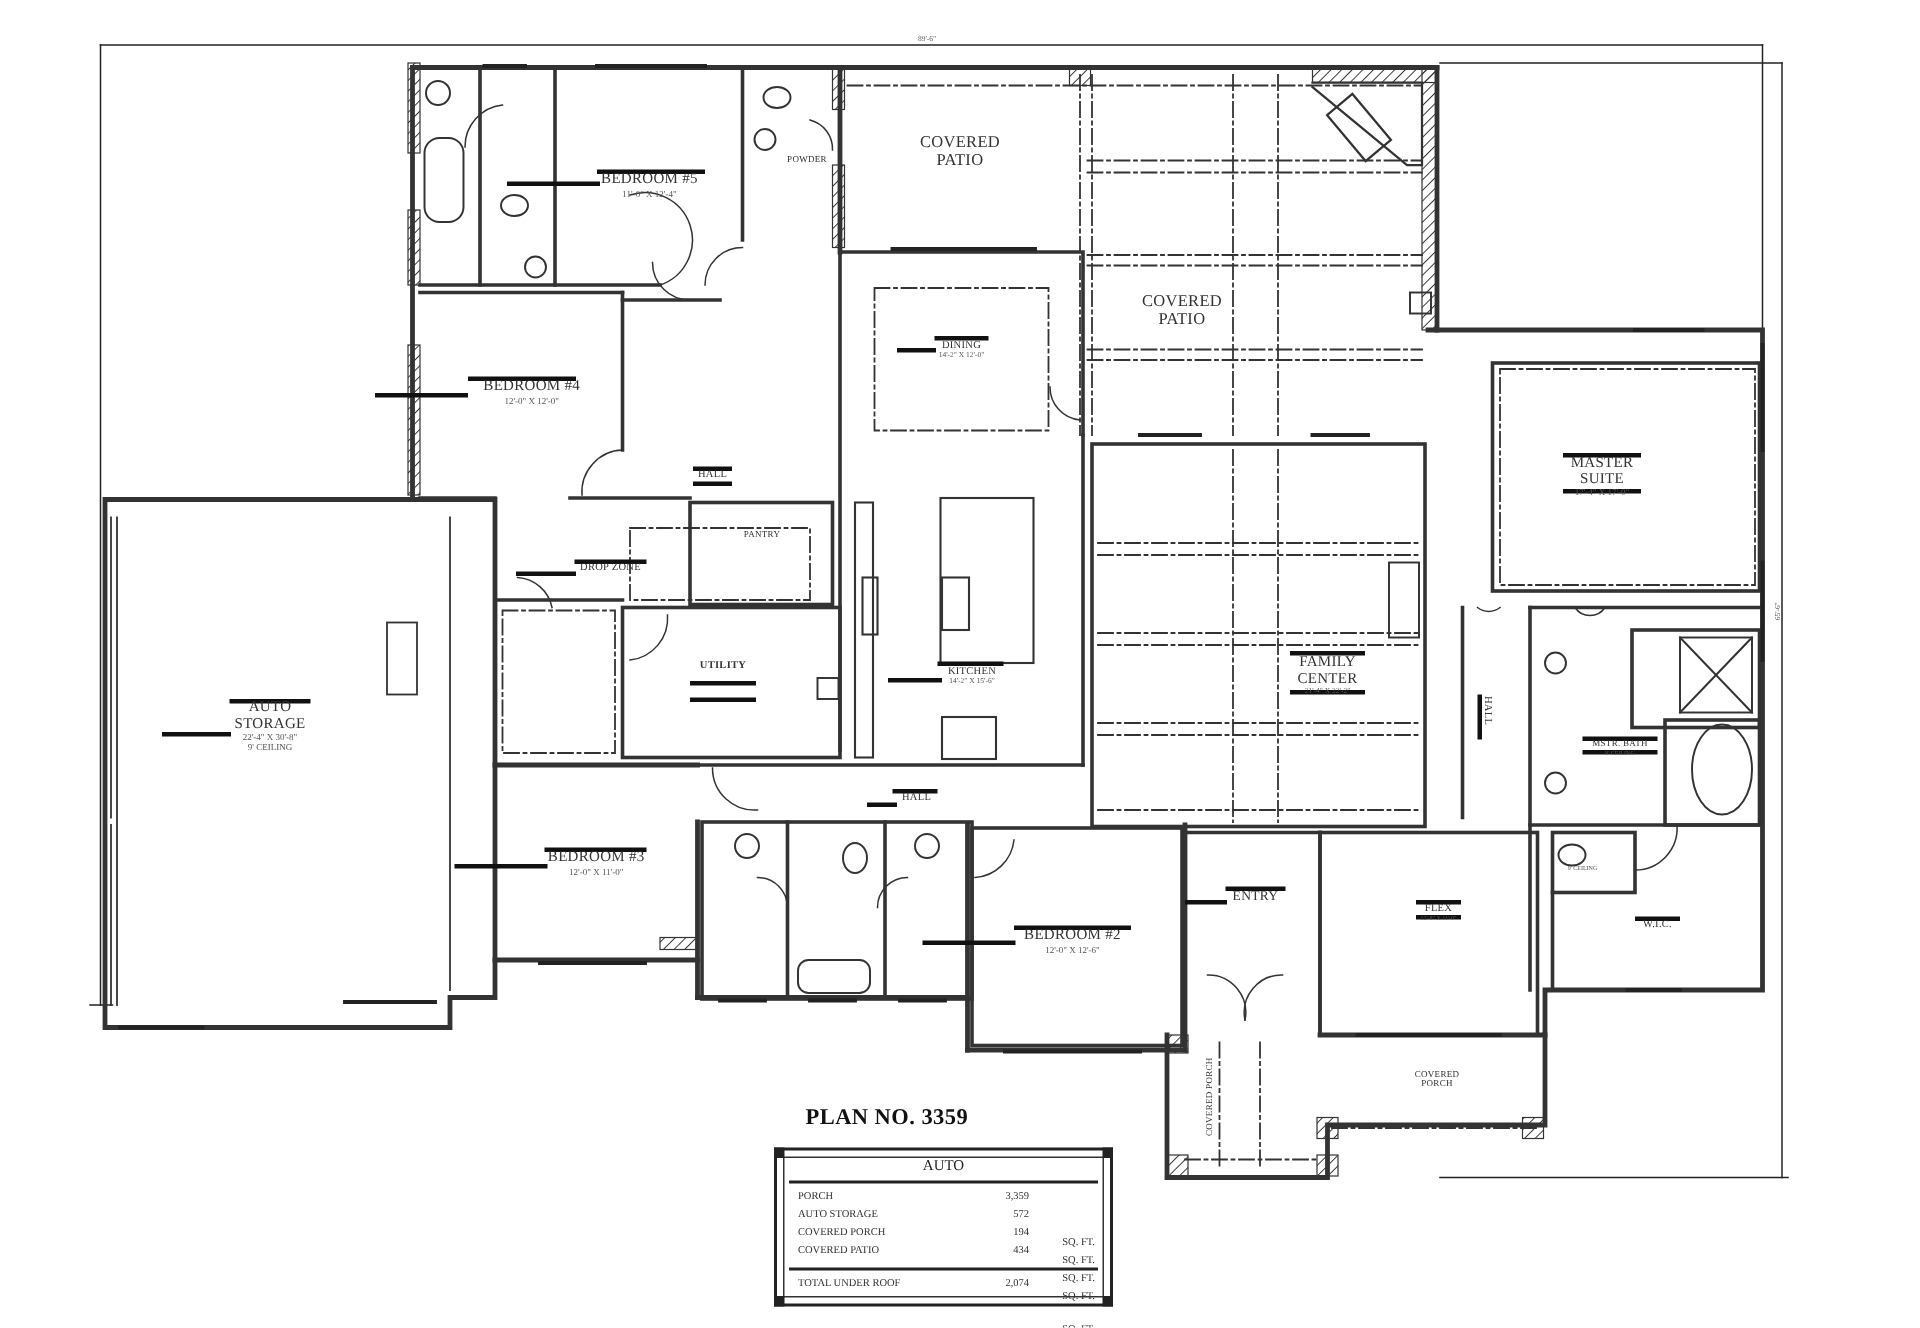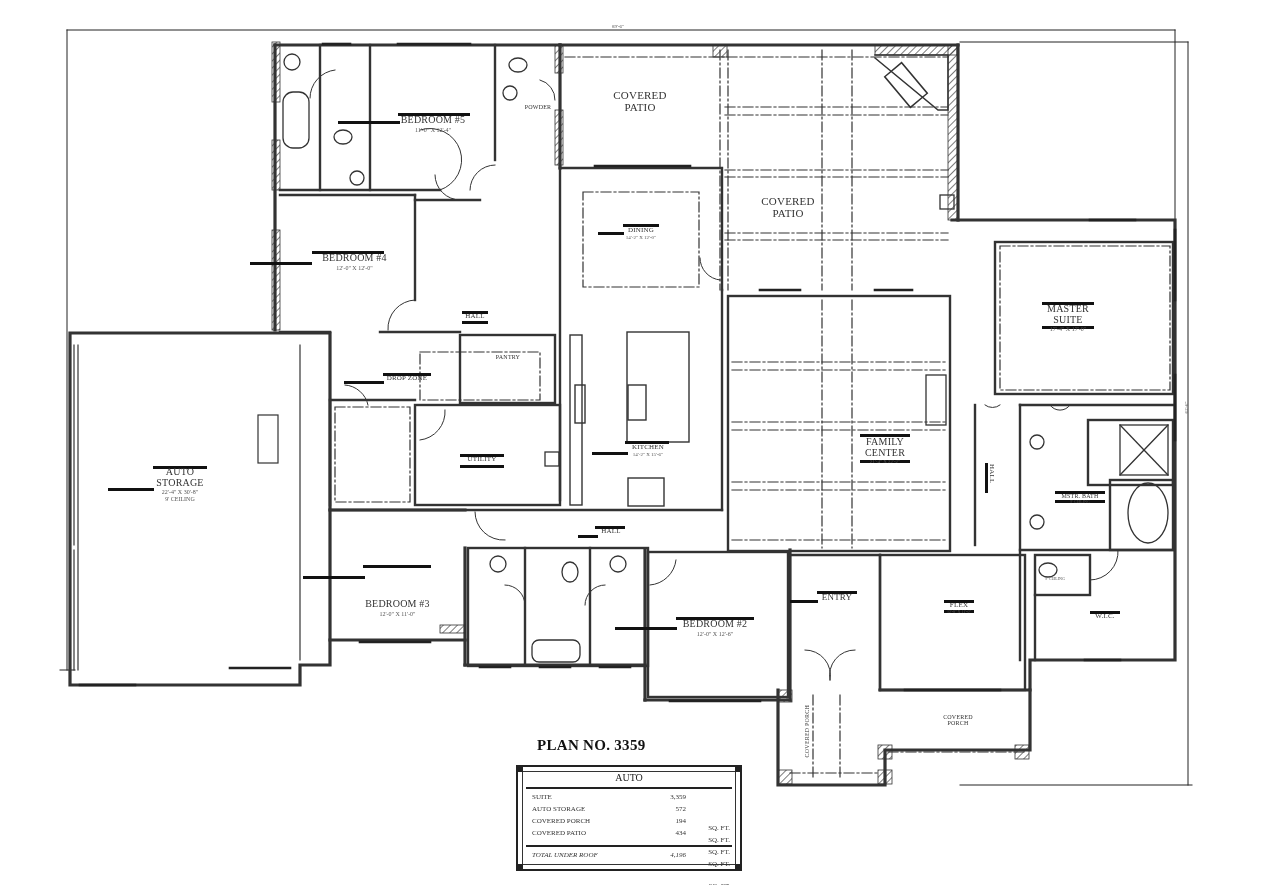--- a/index.html
+++ b/index.html
@@ -302,21 +302,21 @@
   </div>
 
   <div class="bar" style="left:383px;top:373px;width:48px;"></div>
   <div class="bar" style="left:344px;top:381px;width:40px;"></div>
   <div class="lbl sm" style="left:380px;top:375px;width:54px;">
     <div class="nm">DROP ZONE</div>
   </div>
 
   <div class="bar" style="left:460px;top:454px;width:44px;"></div>
   <div class="bar" style="left:460px;top:465px;width:44px;"></div>
-  <div class="lbl sm" style="left:458px;top:456px;width:48px;">
+  <div class="lbl sm" style="left:458px;top:440px;width:48px;font-weight:bold;">
     <div class="nm">UTILITY</div>
   </div>
 
   <div class="bar" style="left:625px;top:441px;width:44px;"></div>
   <div class="bar" style="left:592px;top:452px;width:36px;"></div>
   <div class="lbl sm" style="left:622px;top:444px;width:52px;">
     <div class="nm">KITCHEN</div>
     <div class="dim" style="font-size:5px;">14'-2" X 15'-6"</div>
   </div>
 
@@ -363,21 +363,21 @@
   </div>
 
   <div class="bar" style="left:595px;top:526px;width:30px;"></div>
   <div class="bar" style="left:578px;top:535px;width:20px;"></div>
   <div class="lbl sm" style="left:594px;top:528px;width:34px;">
     <div class="nm">HALL</div>
   </div>
 
   <div class="bar" style="left:363px;top:565px;width:68px;"></div>
   <div class="bar" style="left:303px;top:576px;width:62px;"></div>
-  <div class="lbl" style="left:360px;top:567px;width:75px;margin-top:32px;">
+  <div class="lbl" style="left:360px;top:567px;width:75px;">
     <div class="nm">BEDROOM #3</div>
     <div class="dim">12'-0" X 11'-0"</div>
   </div>
 
   <div class="bar" style="left:676px;top:617px;width:78px;"></div>
   <div class="bar" style="left:615px;top:627px;width:62px;"></div>
   <div class="lbl" style="left:676px;top:619px;width:78px;">
     <div class="nm">BEDROOM #2</div>
     <div class="dim">12'-0" X 12'-6"</div>
   </div>
@@ -410,38 +410,38 @@
 
 <div class="areas">
   <div class="areas-inner"></div>
   <div class="corner" style="left:-2px;top:-2px;"></div>
   <div class="corner" style="right:-2px;top:-2px;"></div>
   <div class="corner" style="left:-2px;bottom:-2px;"></div>
   <div class="corner" style="right:-2px;bottom:-2px;"></div>
   <div class="areas-head">AUTO</div>
   <div class="areas-rule" style="top:20px;"></div>
   <div class="areas-row" style="top:26px;">
-    <span class="l">SUITE</span>
+    <span class="l">PORCH</span>
     <span class="v">3,359</span>
     <span class="u">SQ. FT.</span>
   </div>
   <div class="areas-row" style="top:38px;">
     <span class="l">AUTO STORAGE</span>
     <span class="v">572</span>
     <span class="u">SQ. FT.</span>
   </div>
   <div class="areas-row" style="top:50px;">
     <span class="l">COVERED PORCH</span>
     <span class="v">194</span>
     <span class="u">SQ. FT.</span>
   </div>
   <div class="areas-row" style="top:62px;">
     <span class="l">COVERED PATIO</span>
     <span class="v">434</span>
     <span class="u">SQ. FT.</span>
   </div>
   <div class="areas-rule" style="top:78px;"></div>
-  <div class="areas-row" style="top:84px;font-style:italic;">
+  <div class="areas-row" style="top:84px;">
     <span class="l">TOTAL UNDER ROOF</span>
-    <span class="v">4,196</span>
+    <span class="v">2,074</span>
     <span class="u">SQ. FT.</span>
   </div>
 </div>
 
 </body></html>

